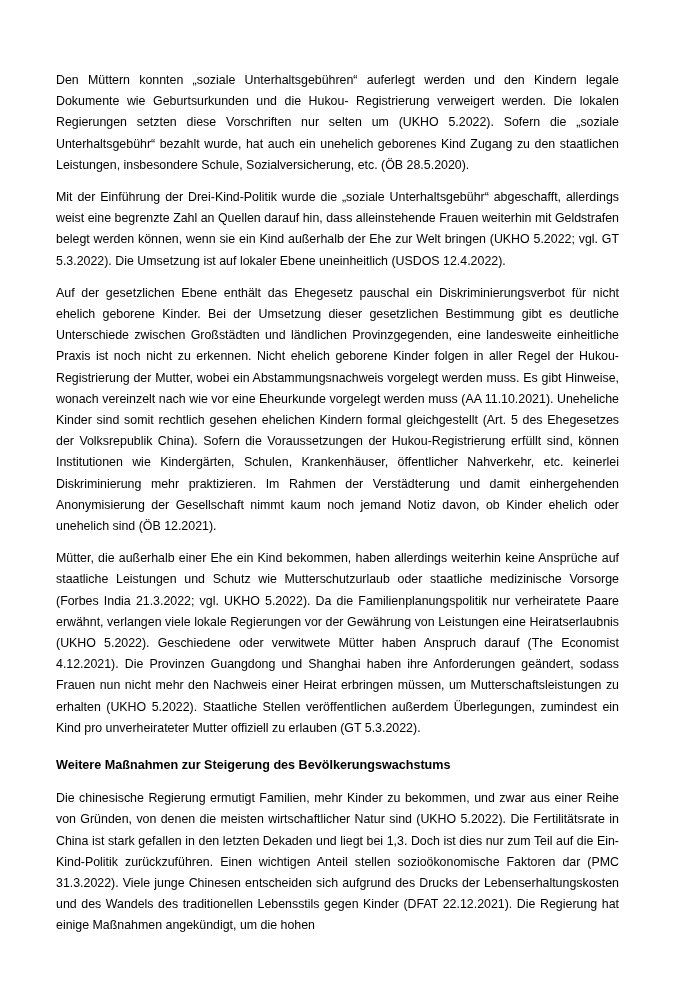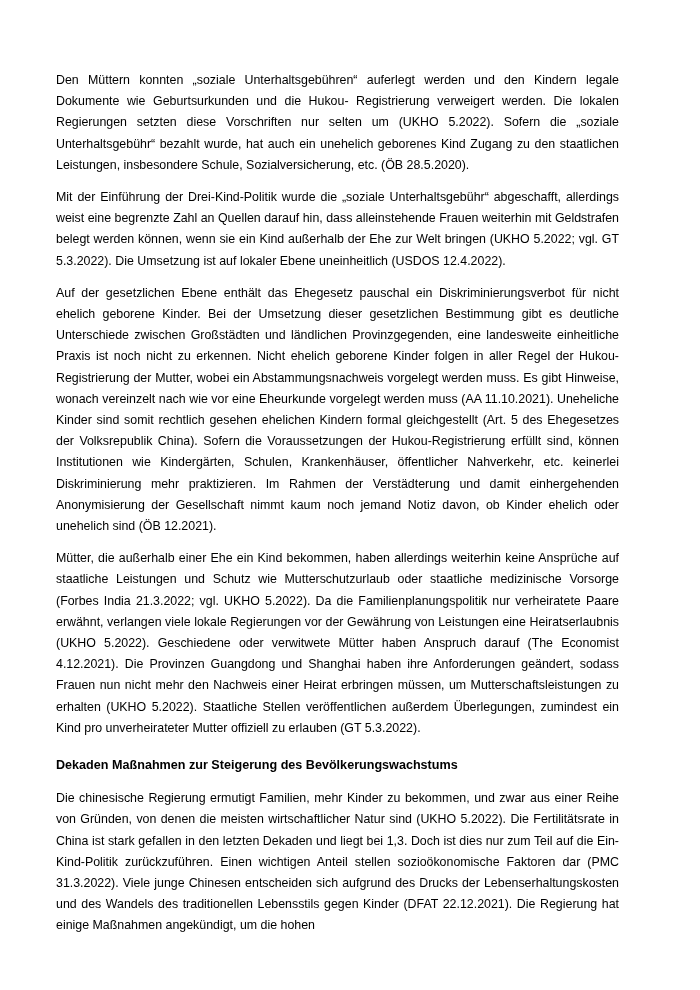--- a/index.html
+++ b/index.html
@@ -46,16 +46,16 @@
 </style>
 </head>
 <body>
 
 <div class="page">
   <div class="text-body">
     <p>Den Müttern konnten „soziale Unterhaltsgebühren“ auferlegt werden und den Kindern legale Dokumente wie Geburtsurkunden und die Hukou- Registrierung verweigert werden. Die lokalen Regierungen setzten diese Vorschriften nur selten um (UKHO 5.2022). Sofern die „soziale Unterhaltsgebühr“ bezahlt wurde, hat auch ein unehelich geborenes Kind Zugang zu den staatlichen Leistungen, insbesondere Schule, Sozialversicherung, etc. (ÖB 28.5.2020).</p>
     <p>Mit der Einführung der Drei-Kind-Politik wurde die „soziale Unterhaltsgebühr“ abgeschafft, allerdings weist eine begrenzte Zahl an Quellen darauf hin, dass alleinstehende Frauen weiterhin mit Geldstrafen belegt werden können, wenn sie ein Kind außerhalb der Ehe zur Welt bringen (UKHO 5.2022; vgl. GT 5.3.2022).  Die Umsetzung ist auf lokaler Ebene uneinheitlich (USDOS 12.4.2022).</p>
     <p>Auf der gesetzlichen Ebene enthält das Ehegesetz pauschal ein Diskriminierungsverbot für nicht ehelich geborene Kinder. Bei der Umsetzung dieser gesetzlichen Bestimmung gibt es deutliche Unterschiede zwischen Großstädten und ländlichen Provinzgegenden, eine landesweite einheitliche Praxis ist noch nicht zu erkennen. Nicht ehelich geborene Kinder folgen in aller Regel der Hukou-Registrierung der Mutter, wobei ein Abstammungsnachweis vorgelegt werden muss. Es gibt Hinweise, wonach vereinzelt nach wie vor eine Eheurkunde vorgelegt werden muss (AA 11.10.2021). Uneheliche Kinder sind somit rechtlich gesehen ehelichen Kindern formal gleichgestellt (Art. 5 des Ehegesetzes der Volksrepublik China). Sofern die Voraussetzungen der Hukou-Registrierung erfüllt sind, können Institutionen wie Kindergärten, Schulen, Krankenhäuser, öffentlicher Nahverkehr, etc. keinerlei Diskriminierung mehr praktizieren. Im Rahmen der Verstädterung und damit einhergehenden Anonymisierung der Gesellschaft nimmt kaum noch jemand Notiz davon, ob Kinder ehelich oder unehelich sind (ÖB 12.2021).</p>
     <p>Mütter, die außerhalb einer Ehe ein Kind bekommen, haben allerdings weiterhin keine Ansprüche auf staatliche Leistungen und Schutz wie Mutterschutzurlaub oder staatliche medizinische Vorsorge (Forbes India 21.3.2022; vgl. UKHO 5.2022). Da die Familienplanungspolitik nur verheiratete Paare erwähnt, verlangen viele lokale Regierungen vor der Gewährung von Leistungen eine Heiratserlaubnis (UKHO 5.2022). Geschiedene oder verwitwete Mütter haben Anspruch darauf (The Economist 4.12.2021). Die Provinzen Guangdong und Shanghai haben ihre Anforderungen geändert, sodass Frauen nun nicht mehr den Nachweis einer Heirat erbringen müssen, um Mutterschaftsleistungen zu erhalten (UKHO 5.2022). Staatliche Stellen veröffentlichen außerdem Überlegungen, zumindest ein Kind pro unverheirateter Mutter offiziell zu erlauben (GT 5.3.2022).</p>
-    <h2>Dekaden Maßnahmen zur Steigerung des Bevölkerungswachstums</h2>
+    <h2>Weitere Maßnahmen zur Steigerung des Bevölkerungswachstums</h2>
     <p>Die chinesische Regierung ermutigt Familien, mehr Kinder zu bekommen, und zwar aus einer Reihe von Gründen, von denen die meisten wirtschaftlicher Natur sind (UKHO 5.2022). Die Fertilitätsrate in China ist stark gefallen in den letzten Dekaden und liegt bei 1,3. Doch ist dies nur zum Teil auf die Ein-Kind-Politik zurückzuführen. Einen wichtigen Anteil stellen sozioökonomische Faktoren dar (PMC 31.3.2022). Viele junge Chinesen entscheiden sich aufgrund des Drucks der Lebenserhaltungskosten und des Wandels des traditionellen Lebensstils gegen Kinder (DFAT 22.12.2021). Die Regierung hat einige Maßnahmen angekündigt, um die hohen</p>
   </div>
 </div>
 
 </body></html>

